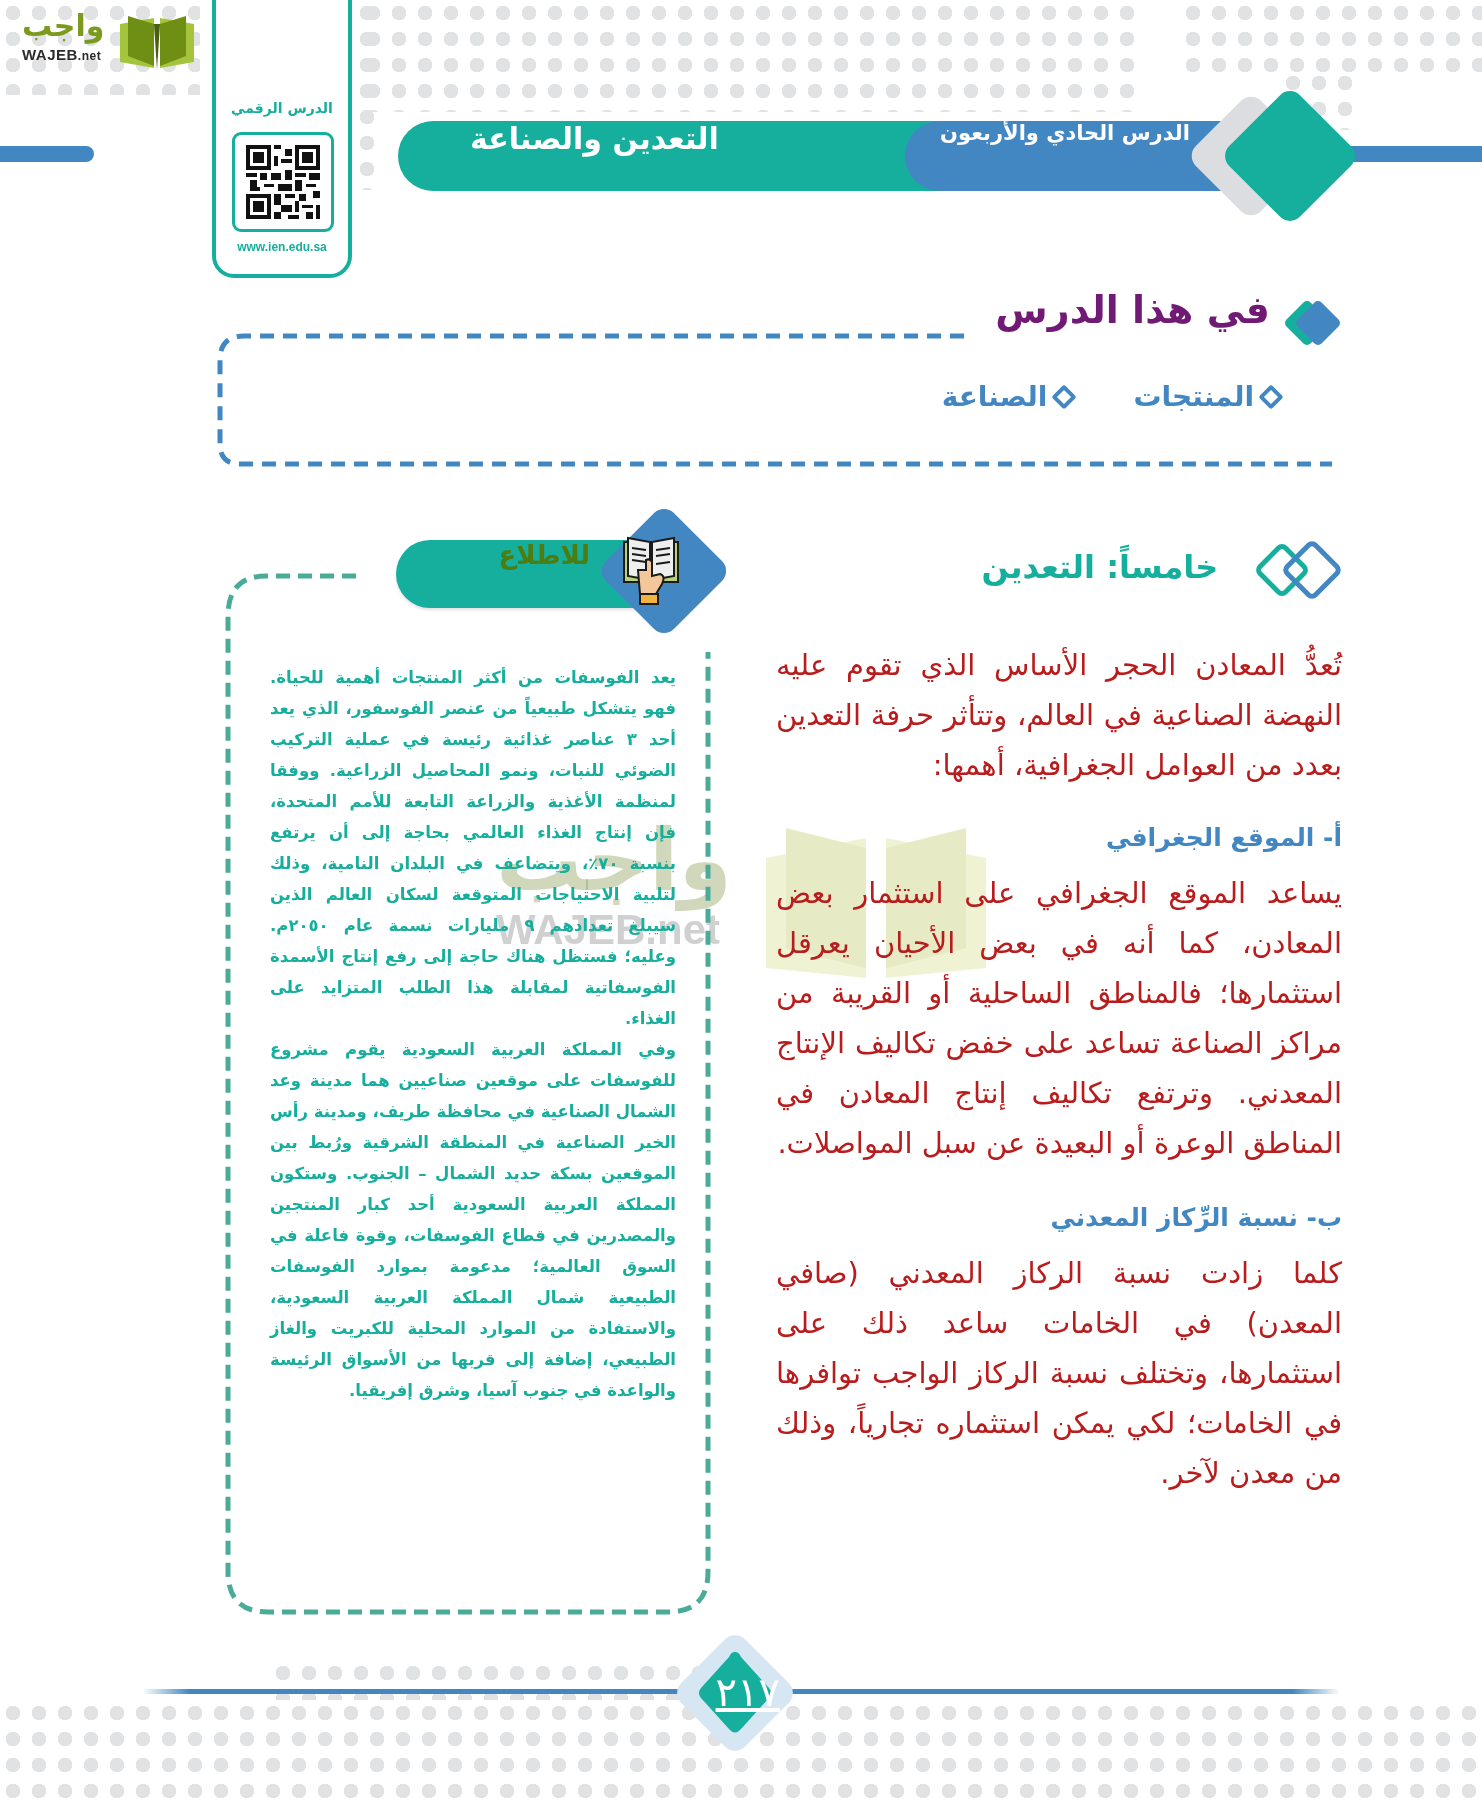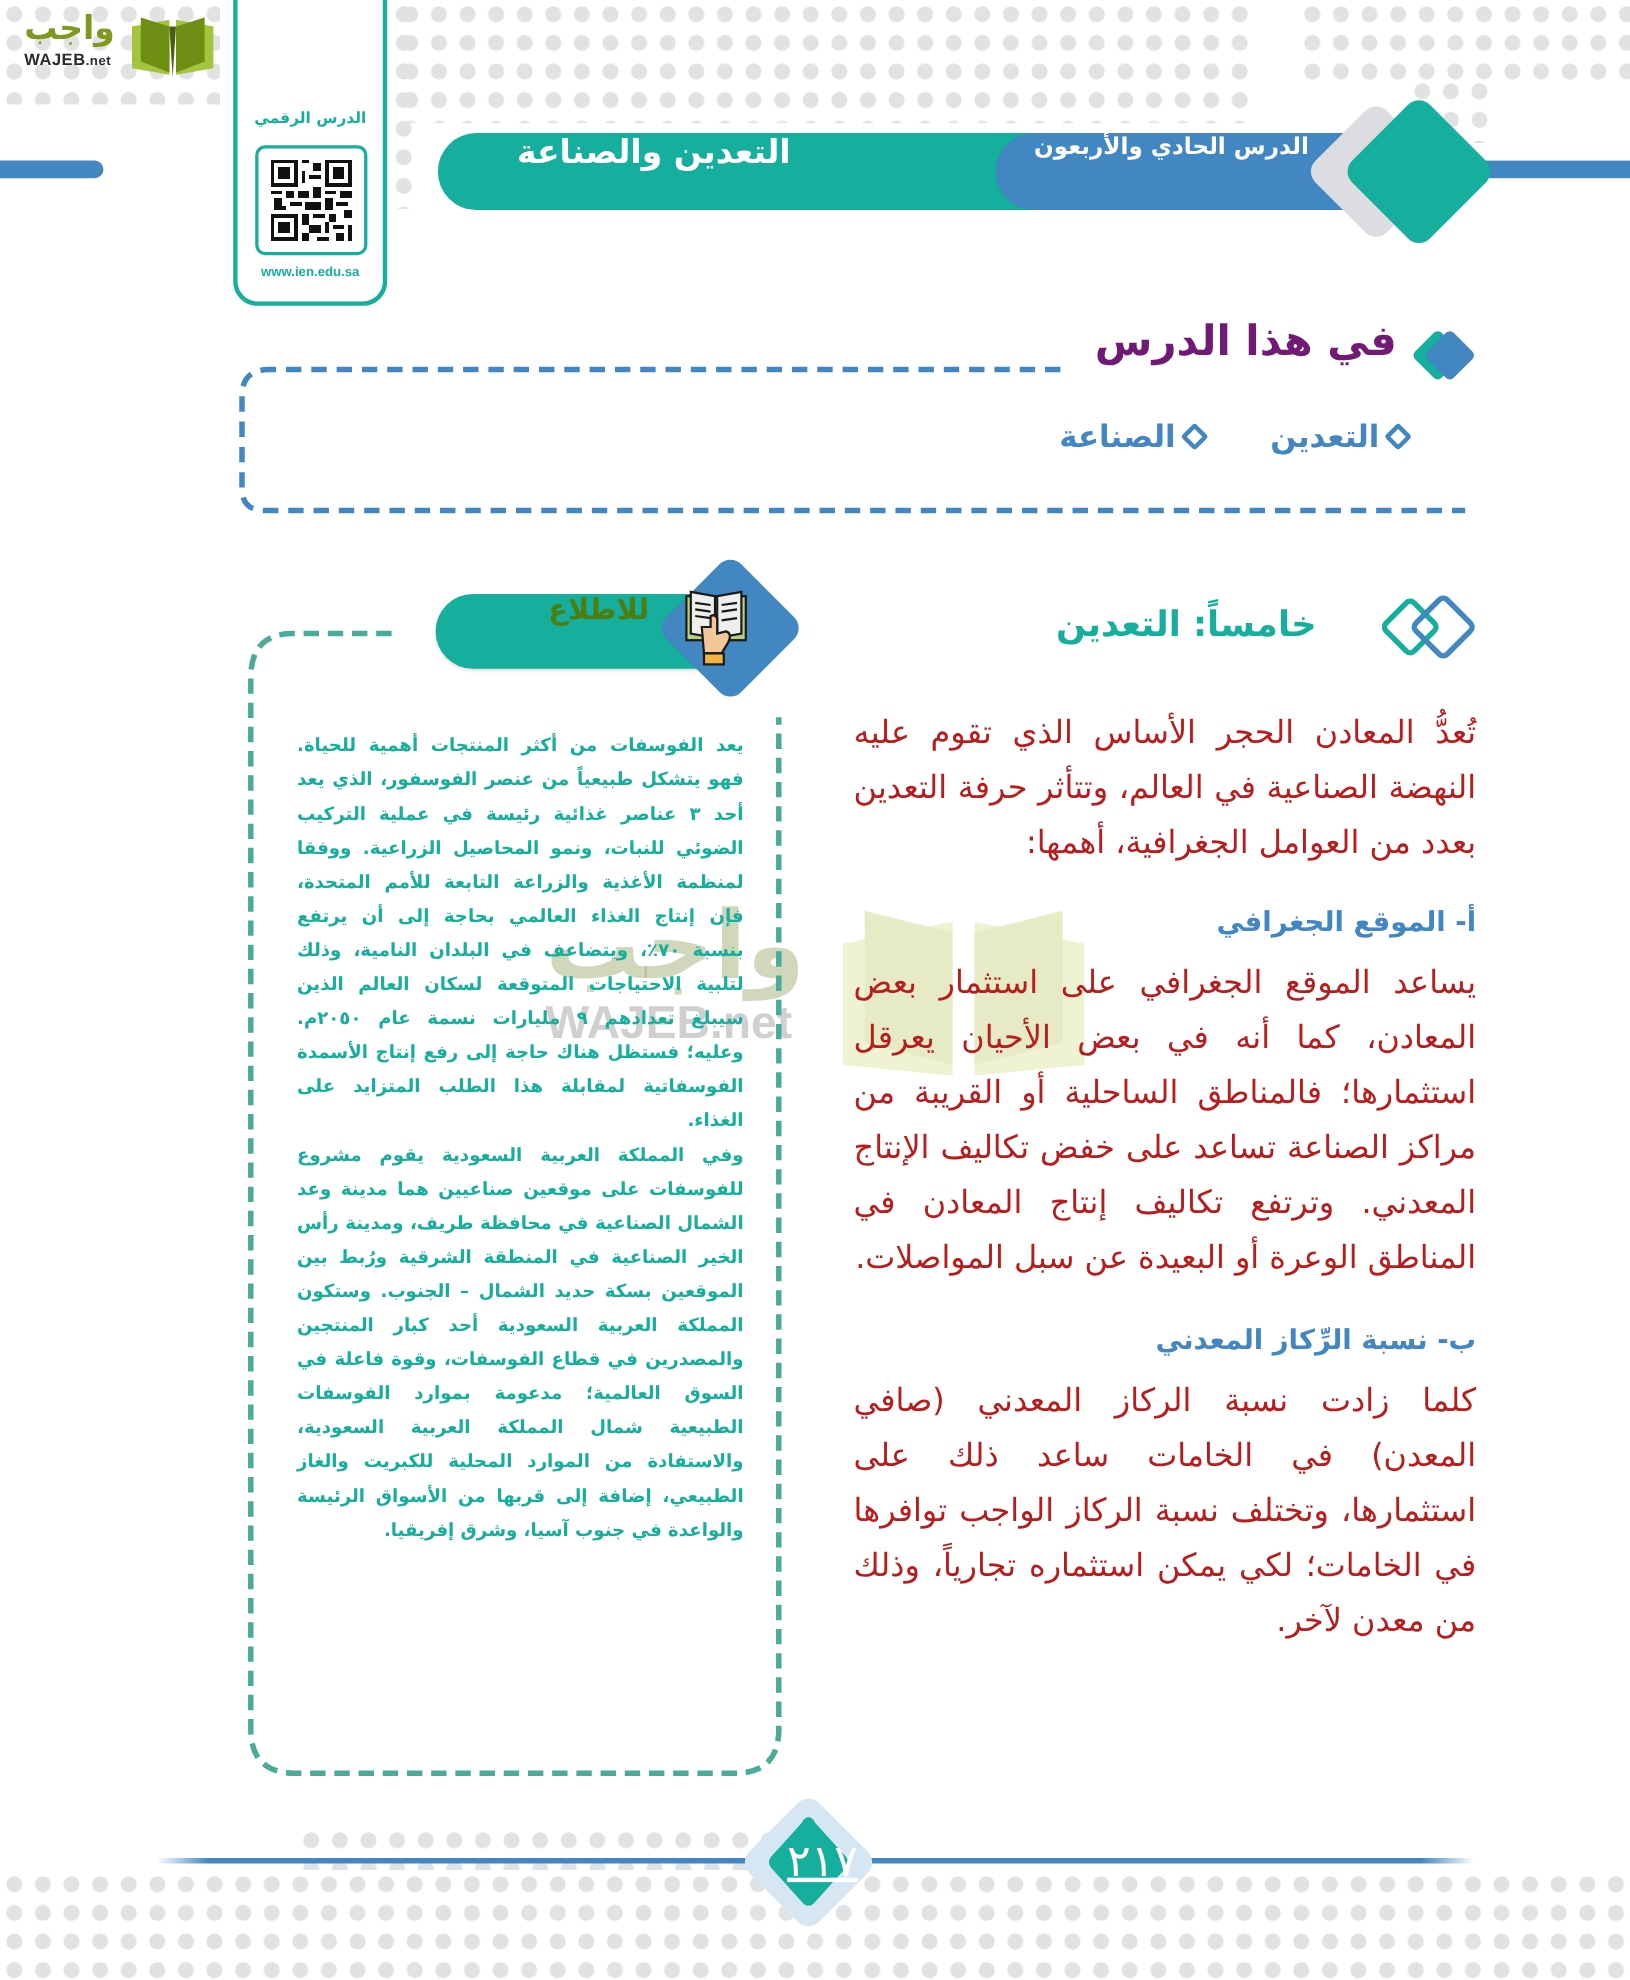--- a/index.html
+++ b/index.html
@@ -46,21 +46,21 @@
     .lesson-heading { left: 970px; top: 288px; width: 300px; text-align: right; font: bold 38px "DejaVu Sans", sans-serif; color: #701a75; }
     .h-dia-teal { left: 1290px; top: 306px; width: 34px; height: 34px; background: #16ae9c; border-radius: 5px; transform: rotate(45deg); }
     .h-dia-blue { left: 1301px; top: 306px; width: 34px; height: 34px; background: #4287c2; border-radius: 5px; transform: rotate(45deg); }
 
     .dash-box { left: 216px; top: 332px; width: 1118px; height: 136px; }
     .topics { left: 860px; top: 380px; width: 420px; display: flex; gap: 60px; justify-content: flex-start; }
     .topic { display: flex; align-items: center; gap: 8px; font: bold 28px "DejaVu Sans", sans-serif; color: #4287c2; }
     .topic-dia { width: 18px; height: 18px; border: 4px solid #4287c2; border-radius: 3px; transform: rotate(45deg); }
 
     
-    .sec-heading { left: 960px; top: 548px; width: 280px; text-align: left; font: bold 32px "DejaVu Sans", sans-serif; color: #16ae9c; }
+    .sec-heading { left: 960px; top: 548px; width: 280px; text-align: center; font: bold 32px "DejaVu Sans", sans-serif; color: #16ae9c; }
     .sec-icon { left: 1256px; top: 538px; width: 86px; height: 64px; }
 
     .body-text {
       font-family: "DejaVu Sans", sans-serif; font-size: 29px; line-height: 50px;
       color: #b91c1c; text-align: justify; text-align-last: right;
     }
     .para1 { left: 776px; top: 640px; width: 566px; }
     .sub-head { font: bold 25px "DejaVu Sans", sans-serif; color: #4287c2; text-align: right; }
     .subA { left: 1000px; top: 823px; width: 342px; }
     .paraA { left: 776px; top: 868px; width: 566px; }
@@ -176,21 +176,21 @@
 <div class="abs h-dia-blue"></div>
 <div class="abs lesson-heading">في هذا الدرس</div>
 
 <svg class="abs dash-box" viewBox="0 0 1118 136" preserveAspectRatio="none">
   <path d="M748 4 L28 4 Q4 4 4 28 L4 112 Q4 132 24 132 L1116 132" fill="none" stroke="#4287c2" stroke-width="5" stroke-dasharray="14 9"></path>
 </svg>
 
 <div class="abs topics">
   <div class="topic">
     <span class="topic-dia"></span>
-    <span>التعدين</span>
+    <span>المنتجات</span>
   </div>
   <div class="topic">
     <span class="topic-dia"></span>
     <span>الصناعة</span>
   </div>
 </div>
 
 <svg class="abs wm-book" viewBox="0 0 220 160">
   <path d="M0 40 L100 20 L100 160 L0 150 Z" fill="#e3e8b0"></path>
   <path d="M220 40 L120 20 L120 160 L220 150 Z" fill="#e3e8b0"></path>

